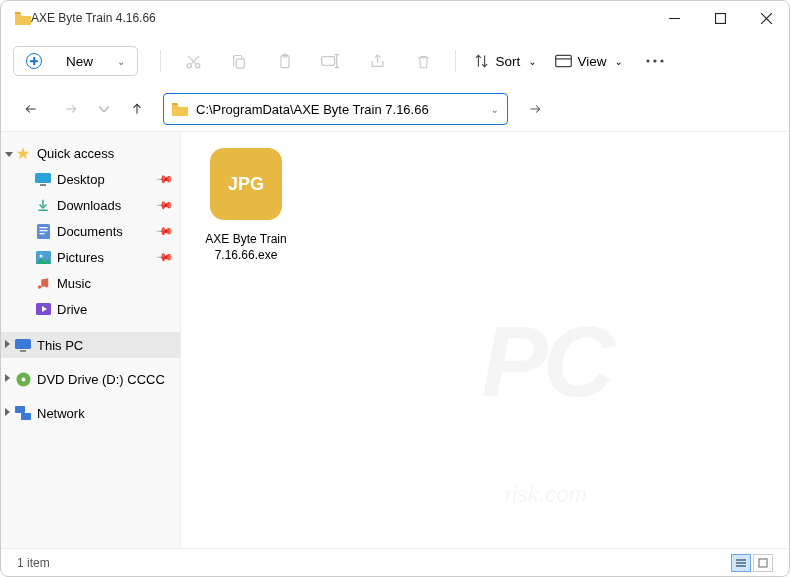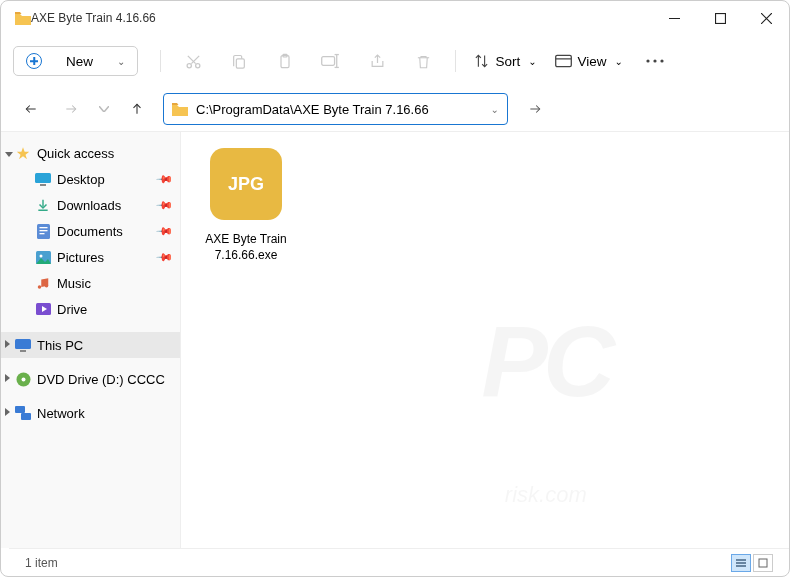--- a/index.html
+++ b/index.html
@@ -45,21 +45,21 @@
 .ic { width: 16px; height: 16px; display: flex; align-items: center; justify-content: center; flex-shrink: 0; }
 
 .content { flex: 1; padding: 16px 20px; position: relative; }
 .file-item { width: 90px; display: flex; flex-direction: column; align-items: center; gap: 12px; }
 .jpg-icon { width: 72px; height: 72px; background: #e8b942; border-radius: 14px; display: flex; align-items: center; justify-content: center; color: #fff; font-size: 18px; font-weight: 700; }
 .file-label { font-size: 12px; text-align: center; line-height: 1.3; }
 
 .watermark { position: absolute; left: 60%; top: 55%; transform: translate(-50%,-50%); font-size: 100px; font-weight: 800; color: rgba(0,0,0,0.04); letter-spacing: -5px; pointer-events: none; font-style: italic; }
 .watermark-sub { position: absolute; left: 60%; bottom: 40px; transform: translateX(-50%); font-size: 22px; font-style: italic; color: rgba(0,0,0,0.04); pointer-events: none; }
 
-.status-bar { height: 28px; border-top: 1px solid #eee; display: flex; align-items: center; padding: 0 16px; font-size: 12px; color: #555; margin-left: 8px; }
+.status-bar { height: 28px; border-top: 1px solid #eee; display: flex; align-items: center; padding: 0 16px; font-size: 12px; color: #555; }
 .status-bar .views { margin-left: auto; display: flex; gap: 2px; }
 .status-bar .vw { width: 20px; height: 18px; border: 1px solid #ccc; display: flex; align-items: center; justify-content: center; font-size: 10px; }
 .status-bar .vw.active { background: #cfe6fb; border-color: #6aa8e8; }
 
 svg { display: block; }
 </style>
 </head>
 <body>
 
 <div class="title-bar">

